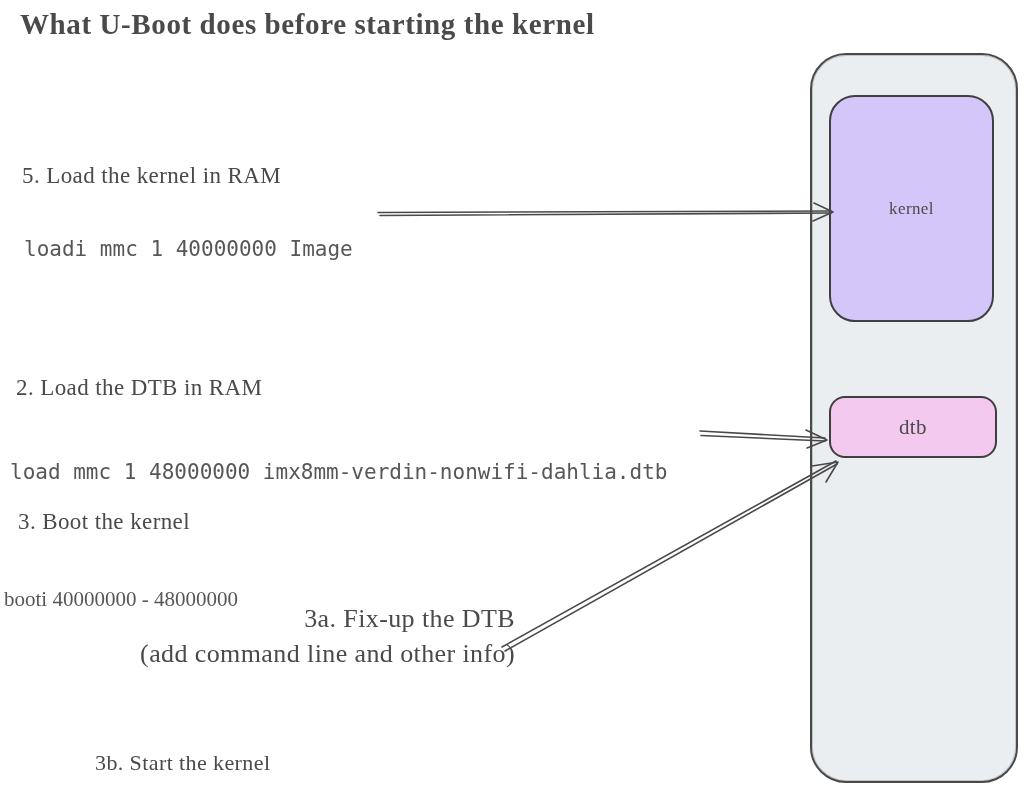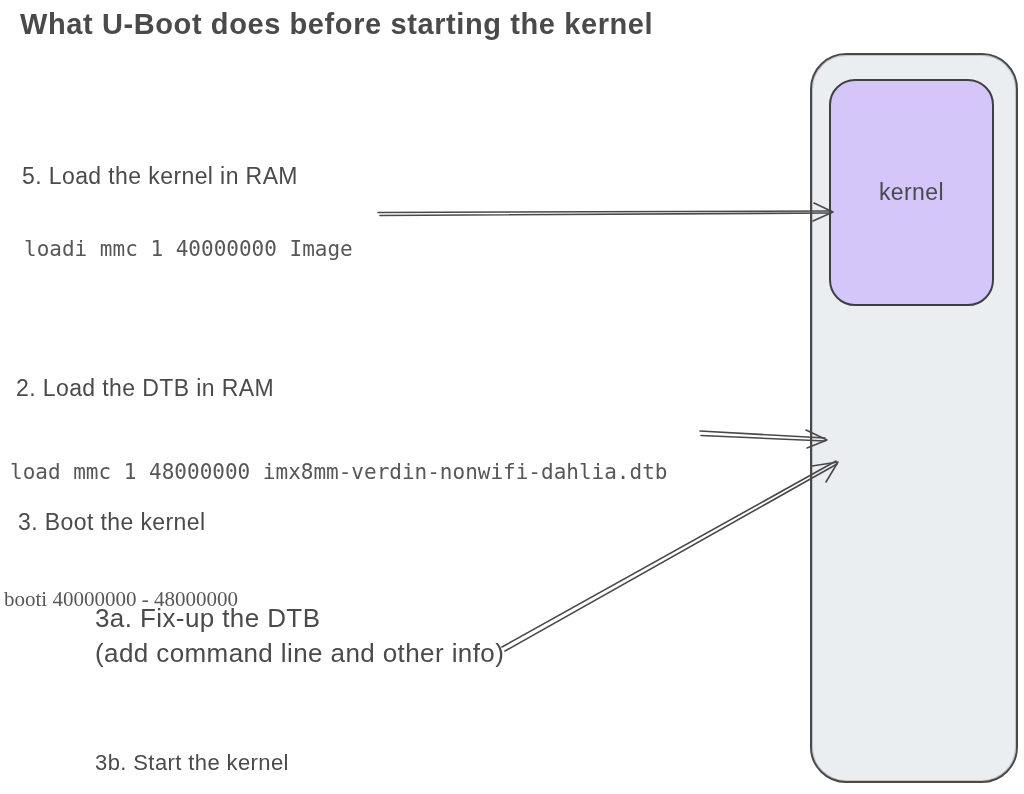--- a/index.html
+++ b/index.html
@@ -14,23 +14,24 @@
   .canvas{
     position:relative;
     width:1024px;height:794px;
     background:#ffffff;
     overflow:hidden;
     font-family:"Liberation Sans",sans-serif;
     color:var(--text);
   }
   .abs{position:absolute;white-space:nowrap;}
   .hand{
-    font-family:Liberation Sans, sans-serif;
+    font-family:Liberation Serif, serif;
     color:var(--text);
     letter-spacing:0.4px;
+    text-align:right;
   }
   .title{
     left:20px;top:8px;
     font-size:29px;font-weight:700;
     letter-spacing:0.6px;
   }
   .step-label{font-size:23px;font-weight:500;}
   .cmd{
     font-family:"DejaVu Sans Mono","Liberation Mono",monospace;
     font-size:21px;
@@ -57,25 +58,25 @@
     box-shadow:inset 0 0 0 1px rgba(73,73,73,0.25);
   }
   .memblock{
     display:flex;align-items:center;justify-content:center;
     box-sizing:border-box;
     border:2px solid #3f3f3f;
     color:#3a3a3a;
     letter-spacing:0.5px;
   }
   .kernel-box{
-    left:829px;top:79px;
+    left:829px;top:95px;
     width:165px;height:227px;
     border-radius:26px;
     background:var(--kernel-fill);
-    font-size:23px;
+    font-size:17px;
   }
   .dtb-box{
     left:829px;top:396px;
     width:168px;height:62px;
     border-radius:16px;
     background:var(--dtb-fill);
     font-size:21px;
   }
   .arrows{position:absolute;left:0;top:0;pointer-events:none;}
   .arrows path{
@@ -108,20 +109,23 @@
   </div>
 
   <div class="abs hand step3b">3b. Start the kernel</div>
 
   <div class="abs ram"></div>
 
   <div class="abs memblock kernel-box">
     <span class="hand">kernel</span>
   </div>
 
+  <div class="abs memblock dtb-box">
+    <span class="hand">dtb</span>
+  </div>
 
   <svg class="arrows" width="1024" height="794" viewBox="0 0 1024 794">
 
     <g>
       <path d="M378 212.5 L831 211"></path>
       <path d="M380 215.5 L831 213"></path>
       <path d="M814 203 L833 212 L813 221"></path>
     </g>
 
     <g>

